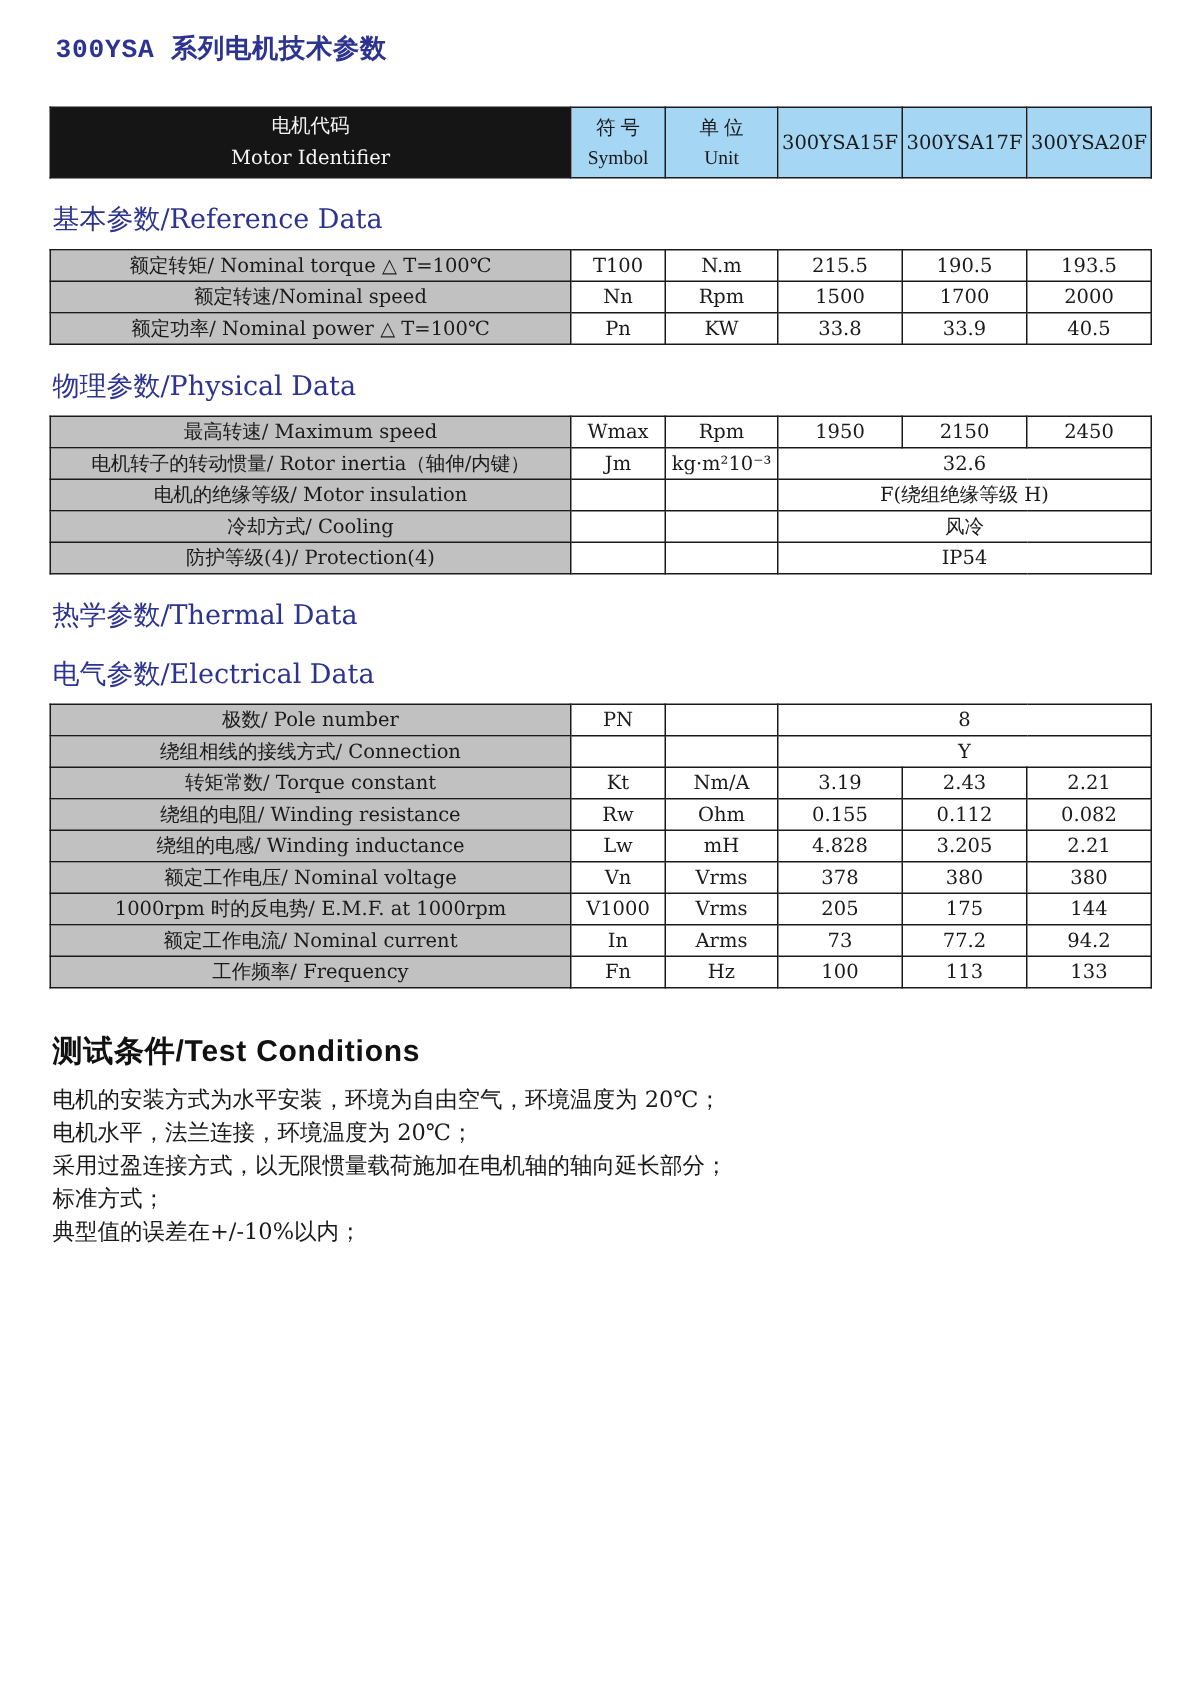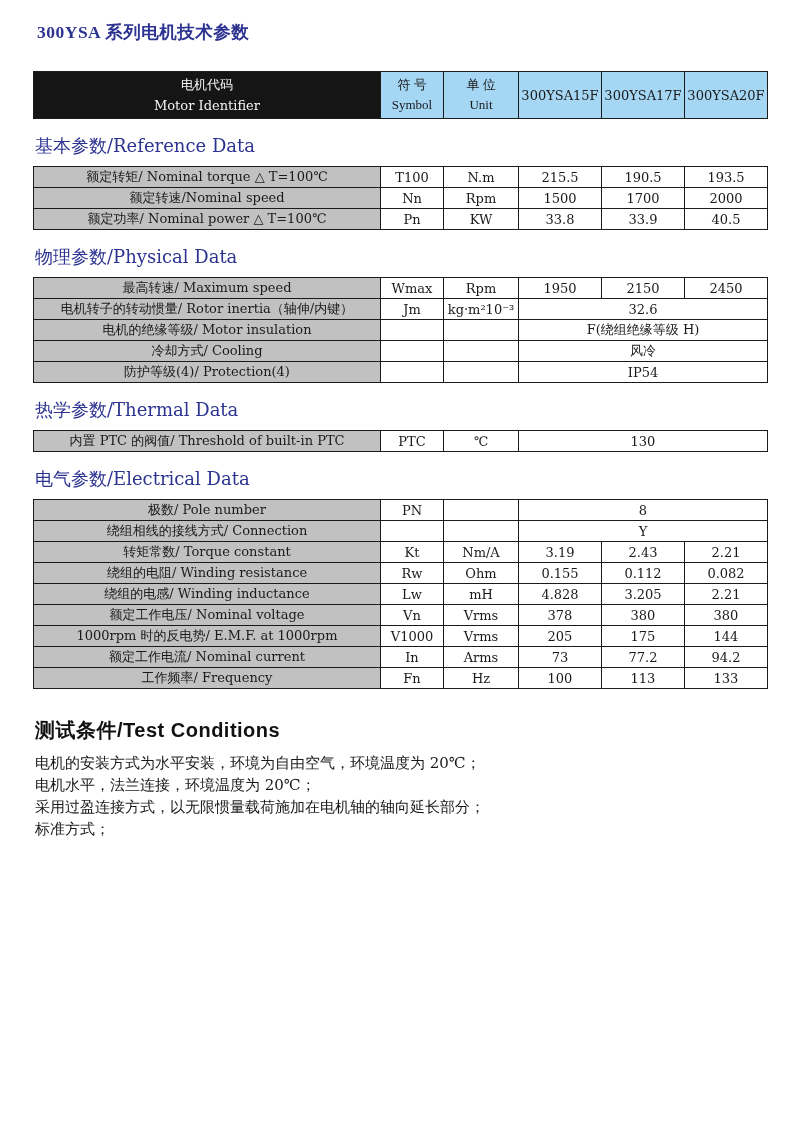--- a/index.html
+++ b/index.html
@@ -12,21 +12,21 @@
     height: 1131px;
     overflow: hidden;
     font-family: "DejaVu Serif", "Liberation Serif", serif;
     color: #1a1a1a;
   }
   .page {
     padding-left: 33px;
     padding-right: 32px;
   }
   h1.page-title {
-    font-family: Liberation Serif, serif;
+    font-family: Liberation Mono, monospace;
     font-size: 17.5px;
     font-weight: bold;
     color: #2c3390;
     margin: 20px 0 0 4px;
     letter-spacing: 0.5px;
   }
   table.spec {
     border-collapse: collapse;
     table-layout: fixed;
     width: 735px;
@@ -207,38 +207,20 @@
     <tr>
       <td class="lbl">防护等级(4)/ Protection(4)</td>
       <td class="sym"></td>
       <td class="unt"></td>
       <td class="val" colspan="3">IP54</td>
     </tr>
   </tbody>
     </table>
 
   <h2 class="section-title">热学参数/Thermal Data</h2>
-  <table class="spec">
-    <colgroup>
-      <col class="c-label">
-        <col class="c-symbol">
-        <col class="c-unit">
-      <col class="c-val">
-        <col class="c-val">
-        <col class="c-val">
-    </colgroup>
-    <tbody>
-        <tr>
-      <td class="lbl">内置 PTC 的阀值/ Threshold of built-in PTC</td>
-      <td class="sym">PTC</td>
-      <td class="unt">℃</td>
-      <td class="val" colspan="3">130</td>
-    </tr>
-  </tbody>
-    </table>
 
   <h2 class="section-title">电气参数/Electrical Data</h2>
   <table class="spec">
     <colgroup>
       <col class="c-label">
         <col class="c-symbol">
         <col class="c-unit">
       <col class="c-val">
         <col class="c-val">
         <col class="c-val">
@@ -313,14 +295,15 @@
       <td class="val">133</td>
     </tr>
   </tbody>
     </table>
 
   <h3 class="tc-title">测试条件/Test Conditions</h3>
   <p class="tc-line">电机的安装方式为水平安装，环境为自由空气，环境温度为 20℃；</p>
   <p class="tc-line">电机水平，法兰连接，环境温度为 20℃；</p>
   <p class="tc-line">采用过盈连接方式，以无限惯量载荷施加在电机轴的轴向延长部分；</p>
   <p class="tc-line">标准方式；</p>
+  <p class="tc-line">典型值的误差在+/-10%以内；</p>
 
 </div>
 
 </body></html>

